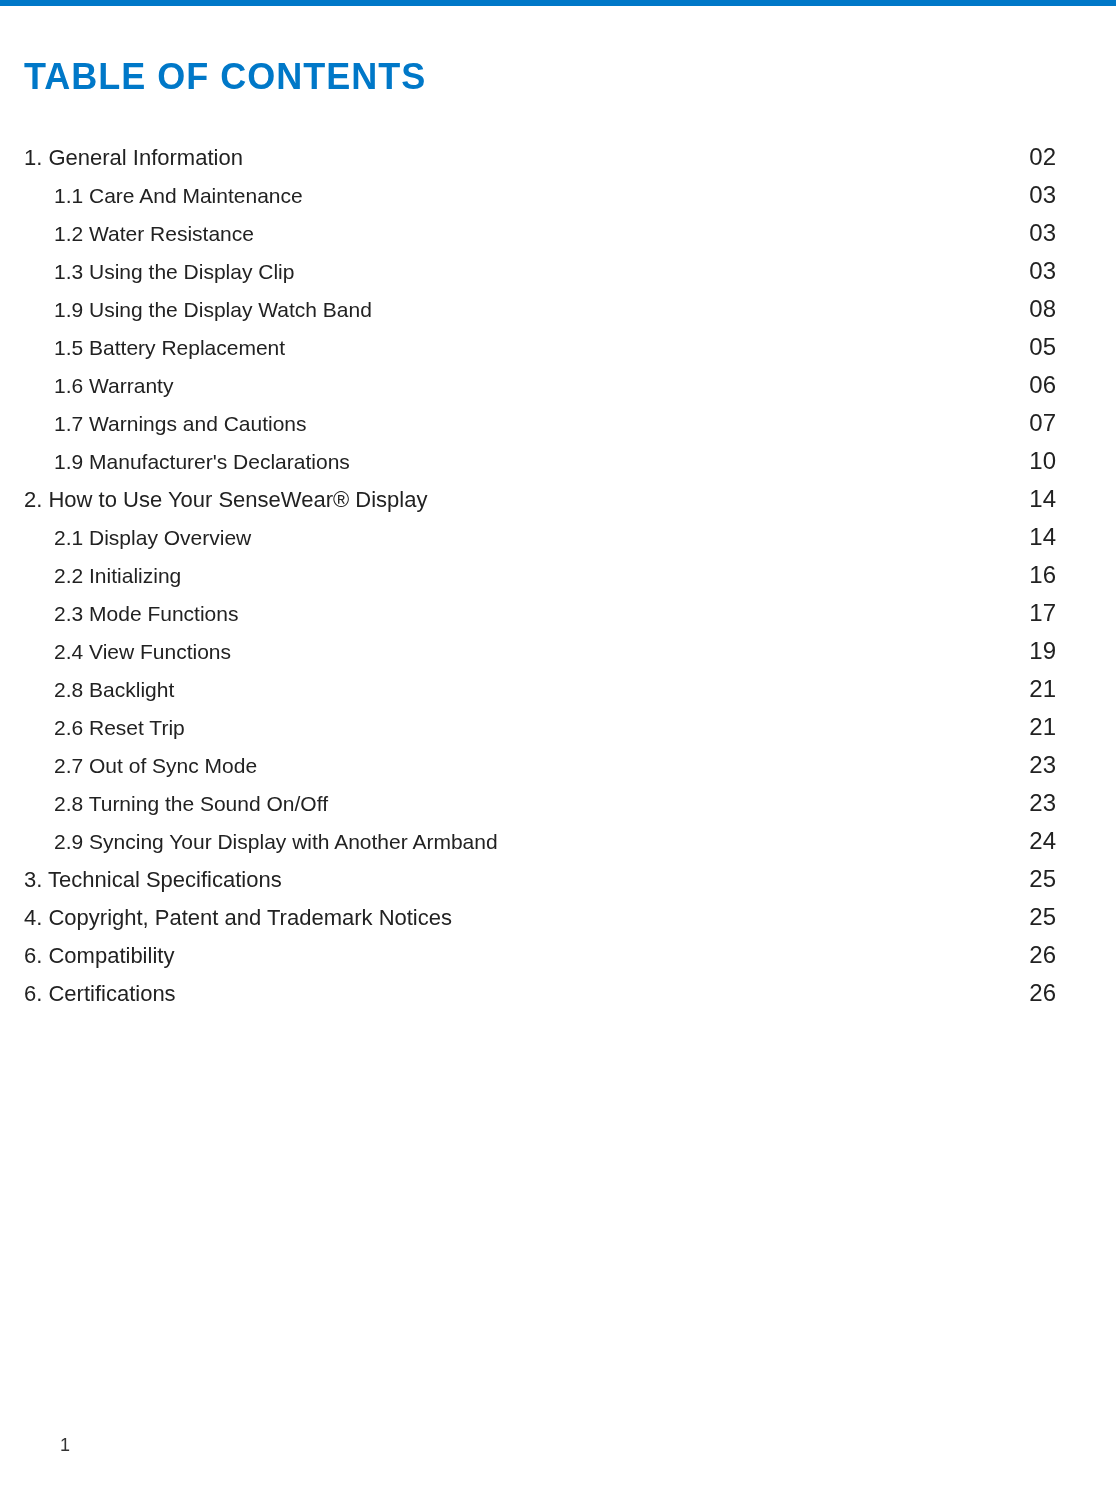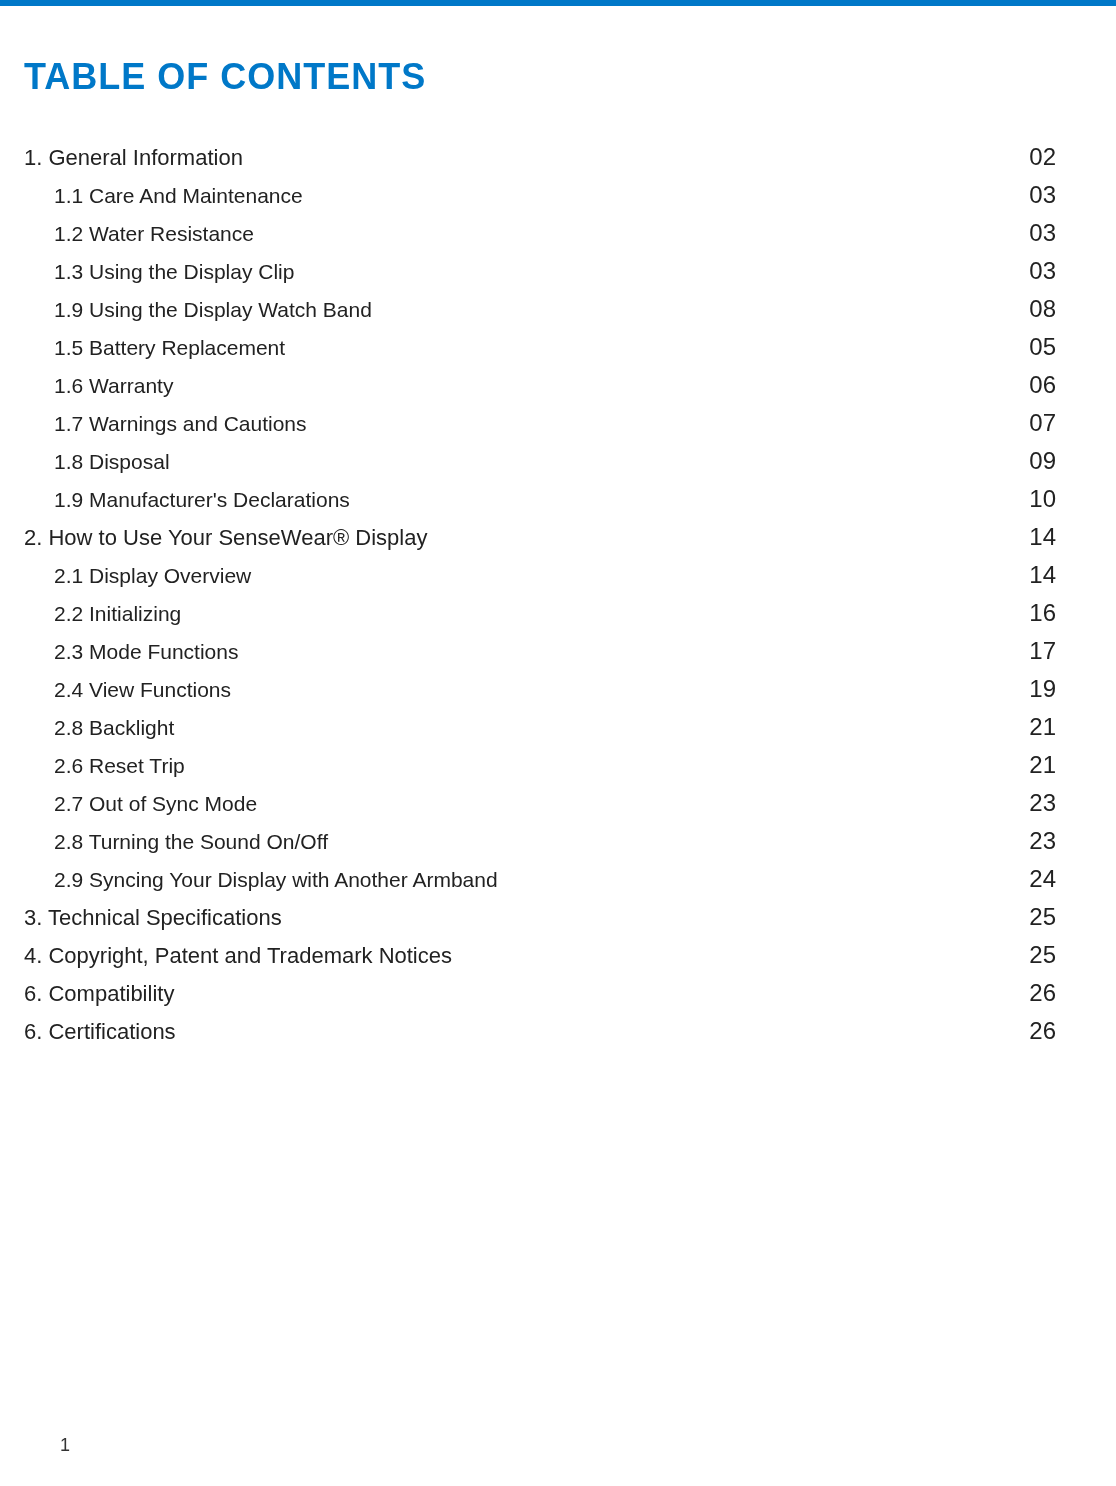--- a/index.html
+++ b/index.html
@@ -112,24 +112,20 @@
       </div>
       <div class="toc-item sub-section">
         <span class="toc-label">1.6 Warranty</span>
         <span class="toc-page">06</span>
       </div>
       <div class="toc-item sub-section">
         <span class="toc-label">1.7 Warnings and Cautions</span>
         <span class="toc-page">07</span>
       </div>
       <div class="toc-item sub-section">
-        <span class="toc-label">1.8 Disposal</span>
-        <span class="toc-page">09</span>
-      </div>
-      <div class="toc-item sub-section">
         <span class="toc-label">1.9 Manufacturer's Declarations</span>
         <span class="toc-page">10</span>
       </div>
       <div class="toc-item main-section">
         <span class="toc-label">2.  How to Use Your SenseWear® Display</span>
         <span class="toc-page">14</span>
       </div>
       <div class="toc-item sub-section">
         <span class="toc-label">2.1 Display Overview</span>
         <span class="toc-page">14</span>

